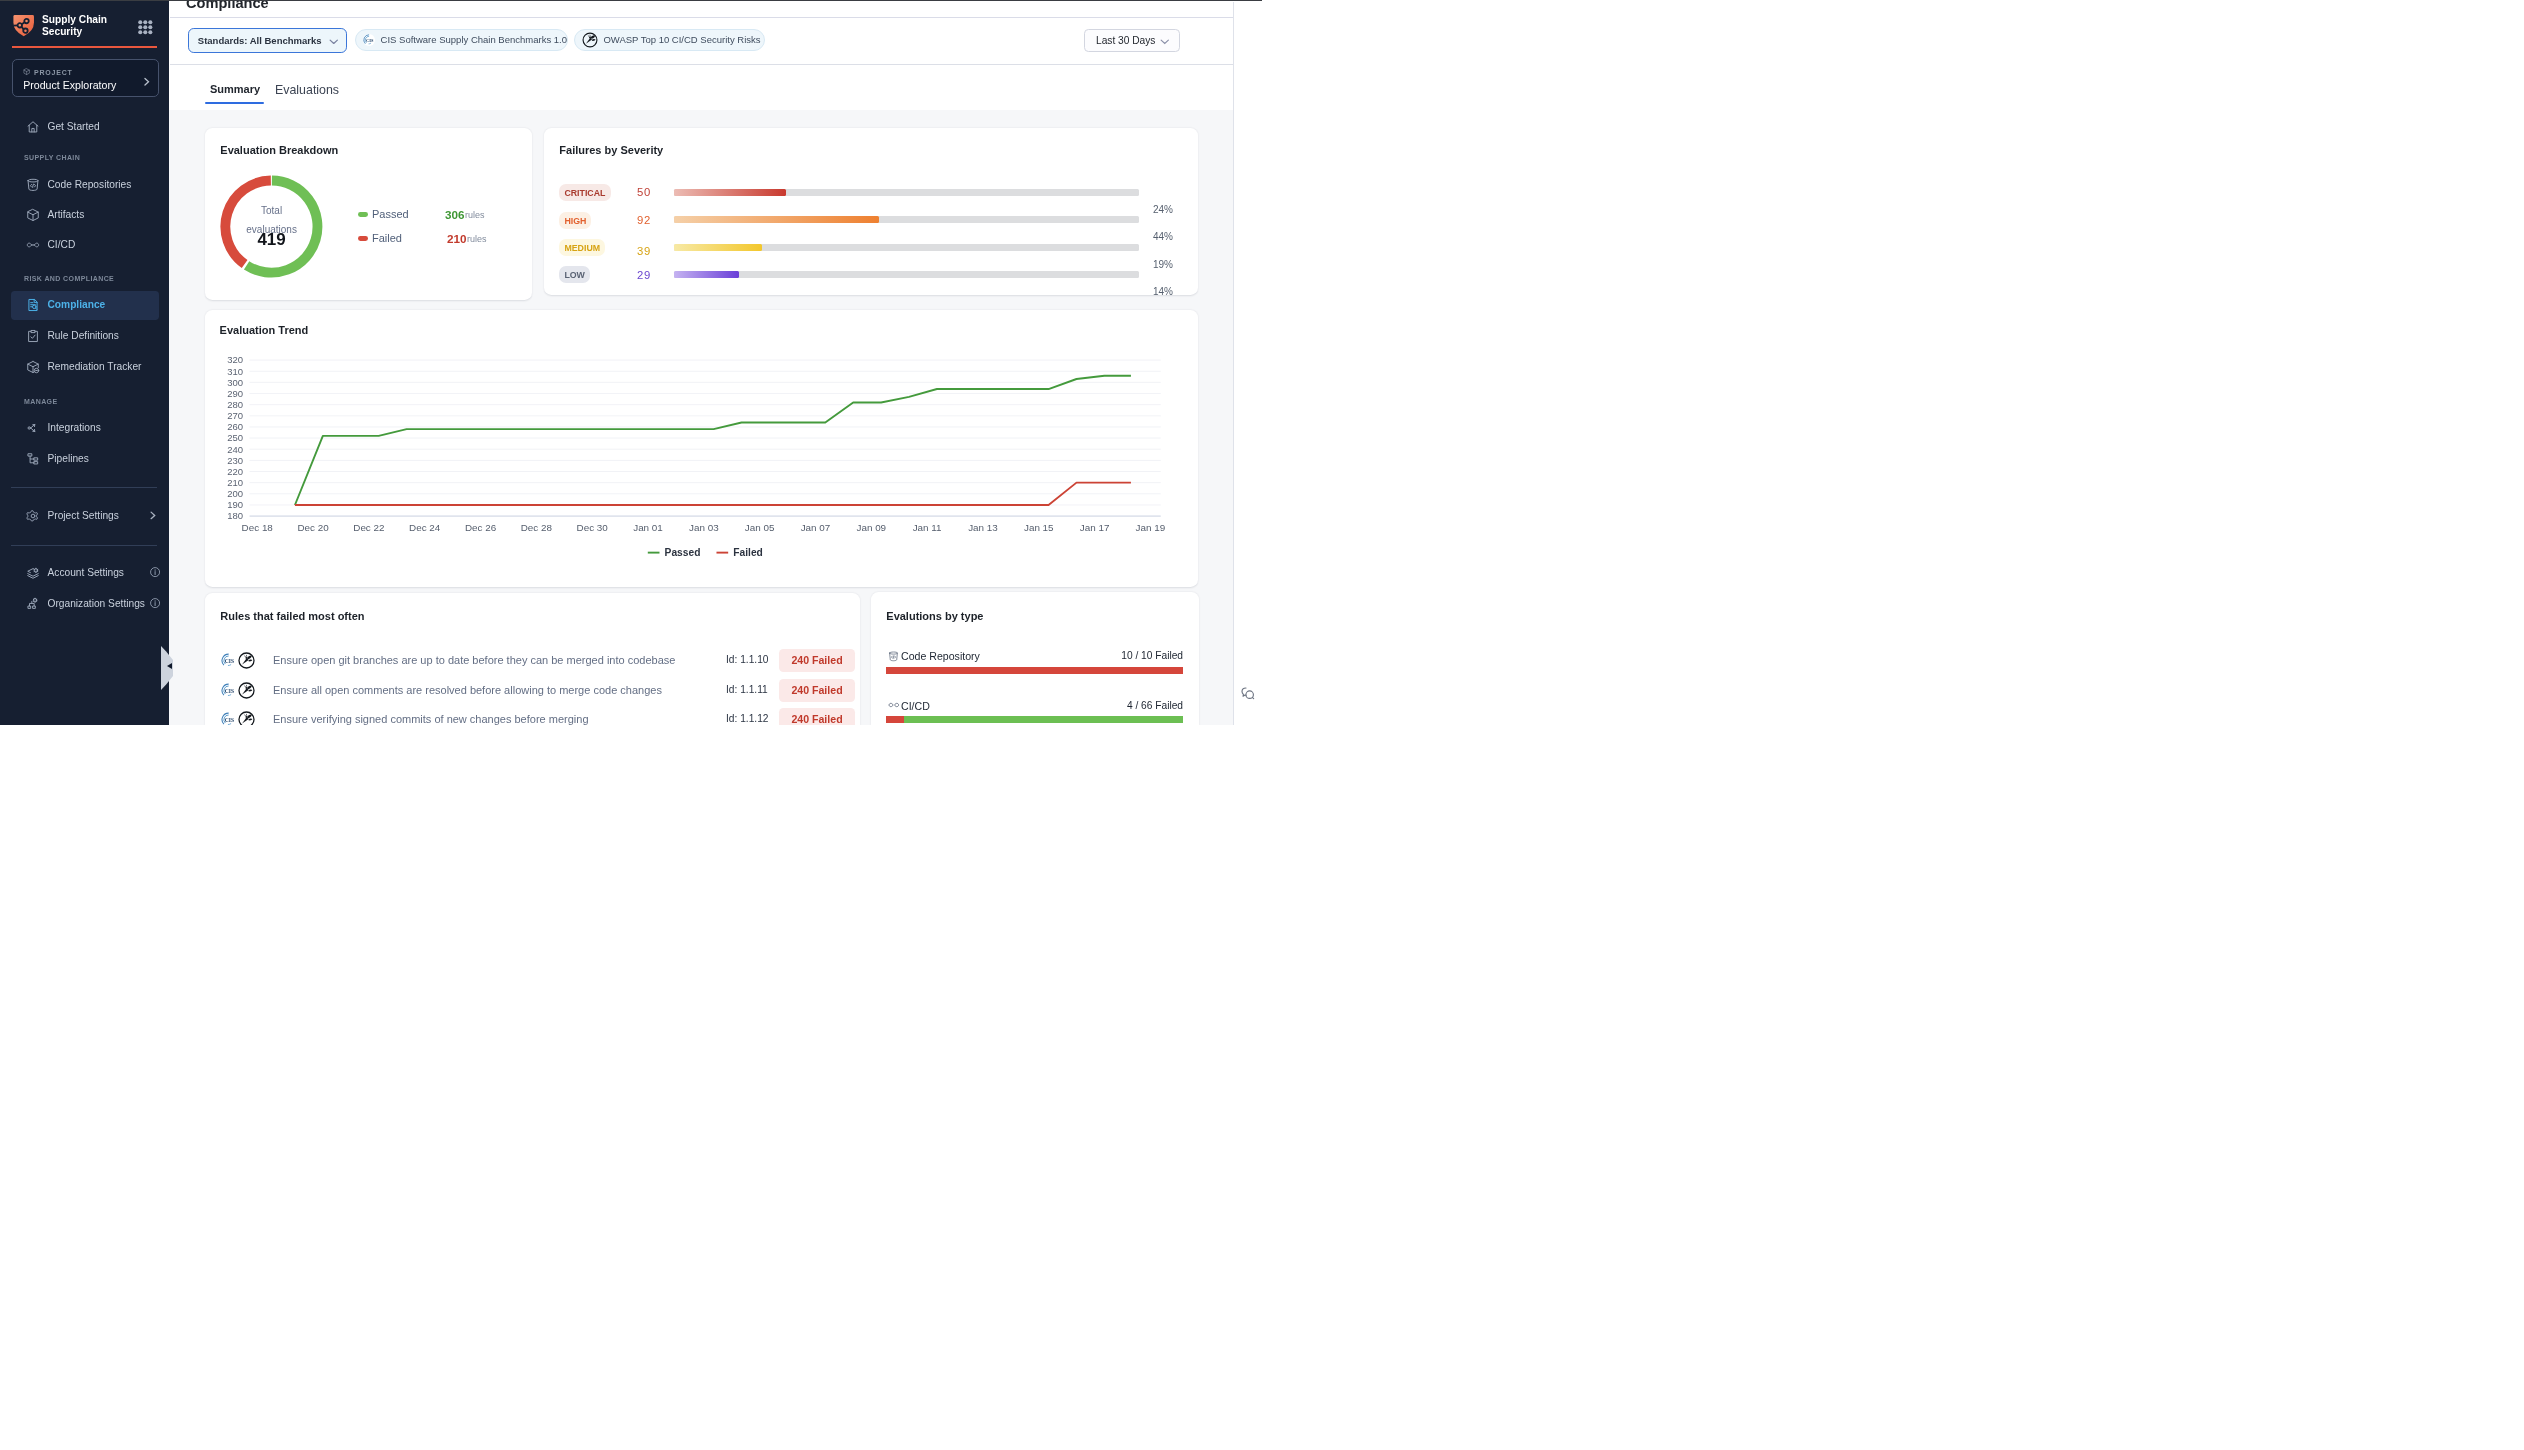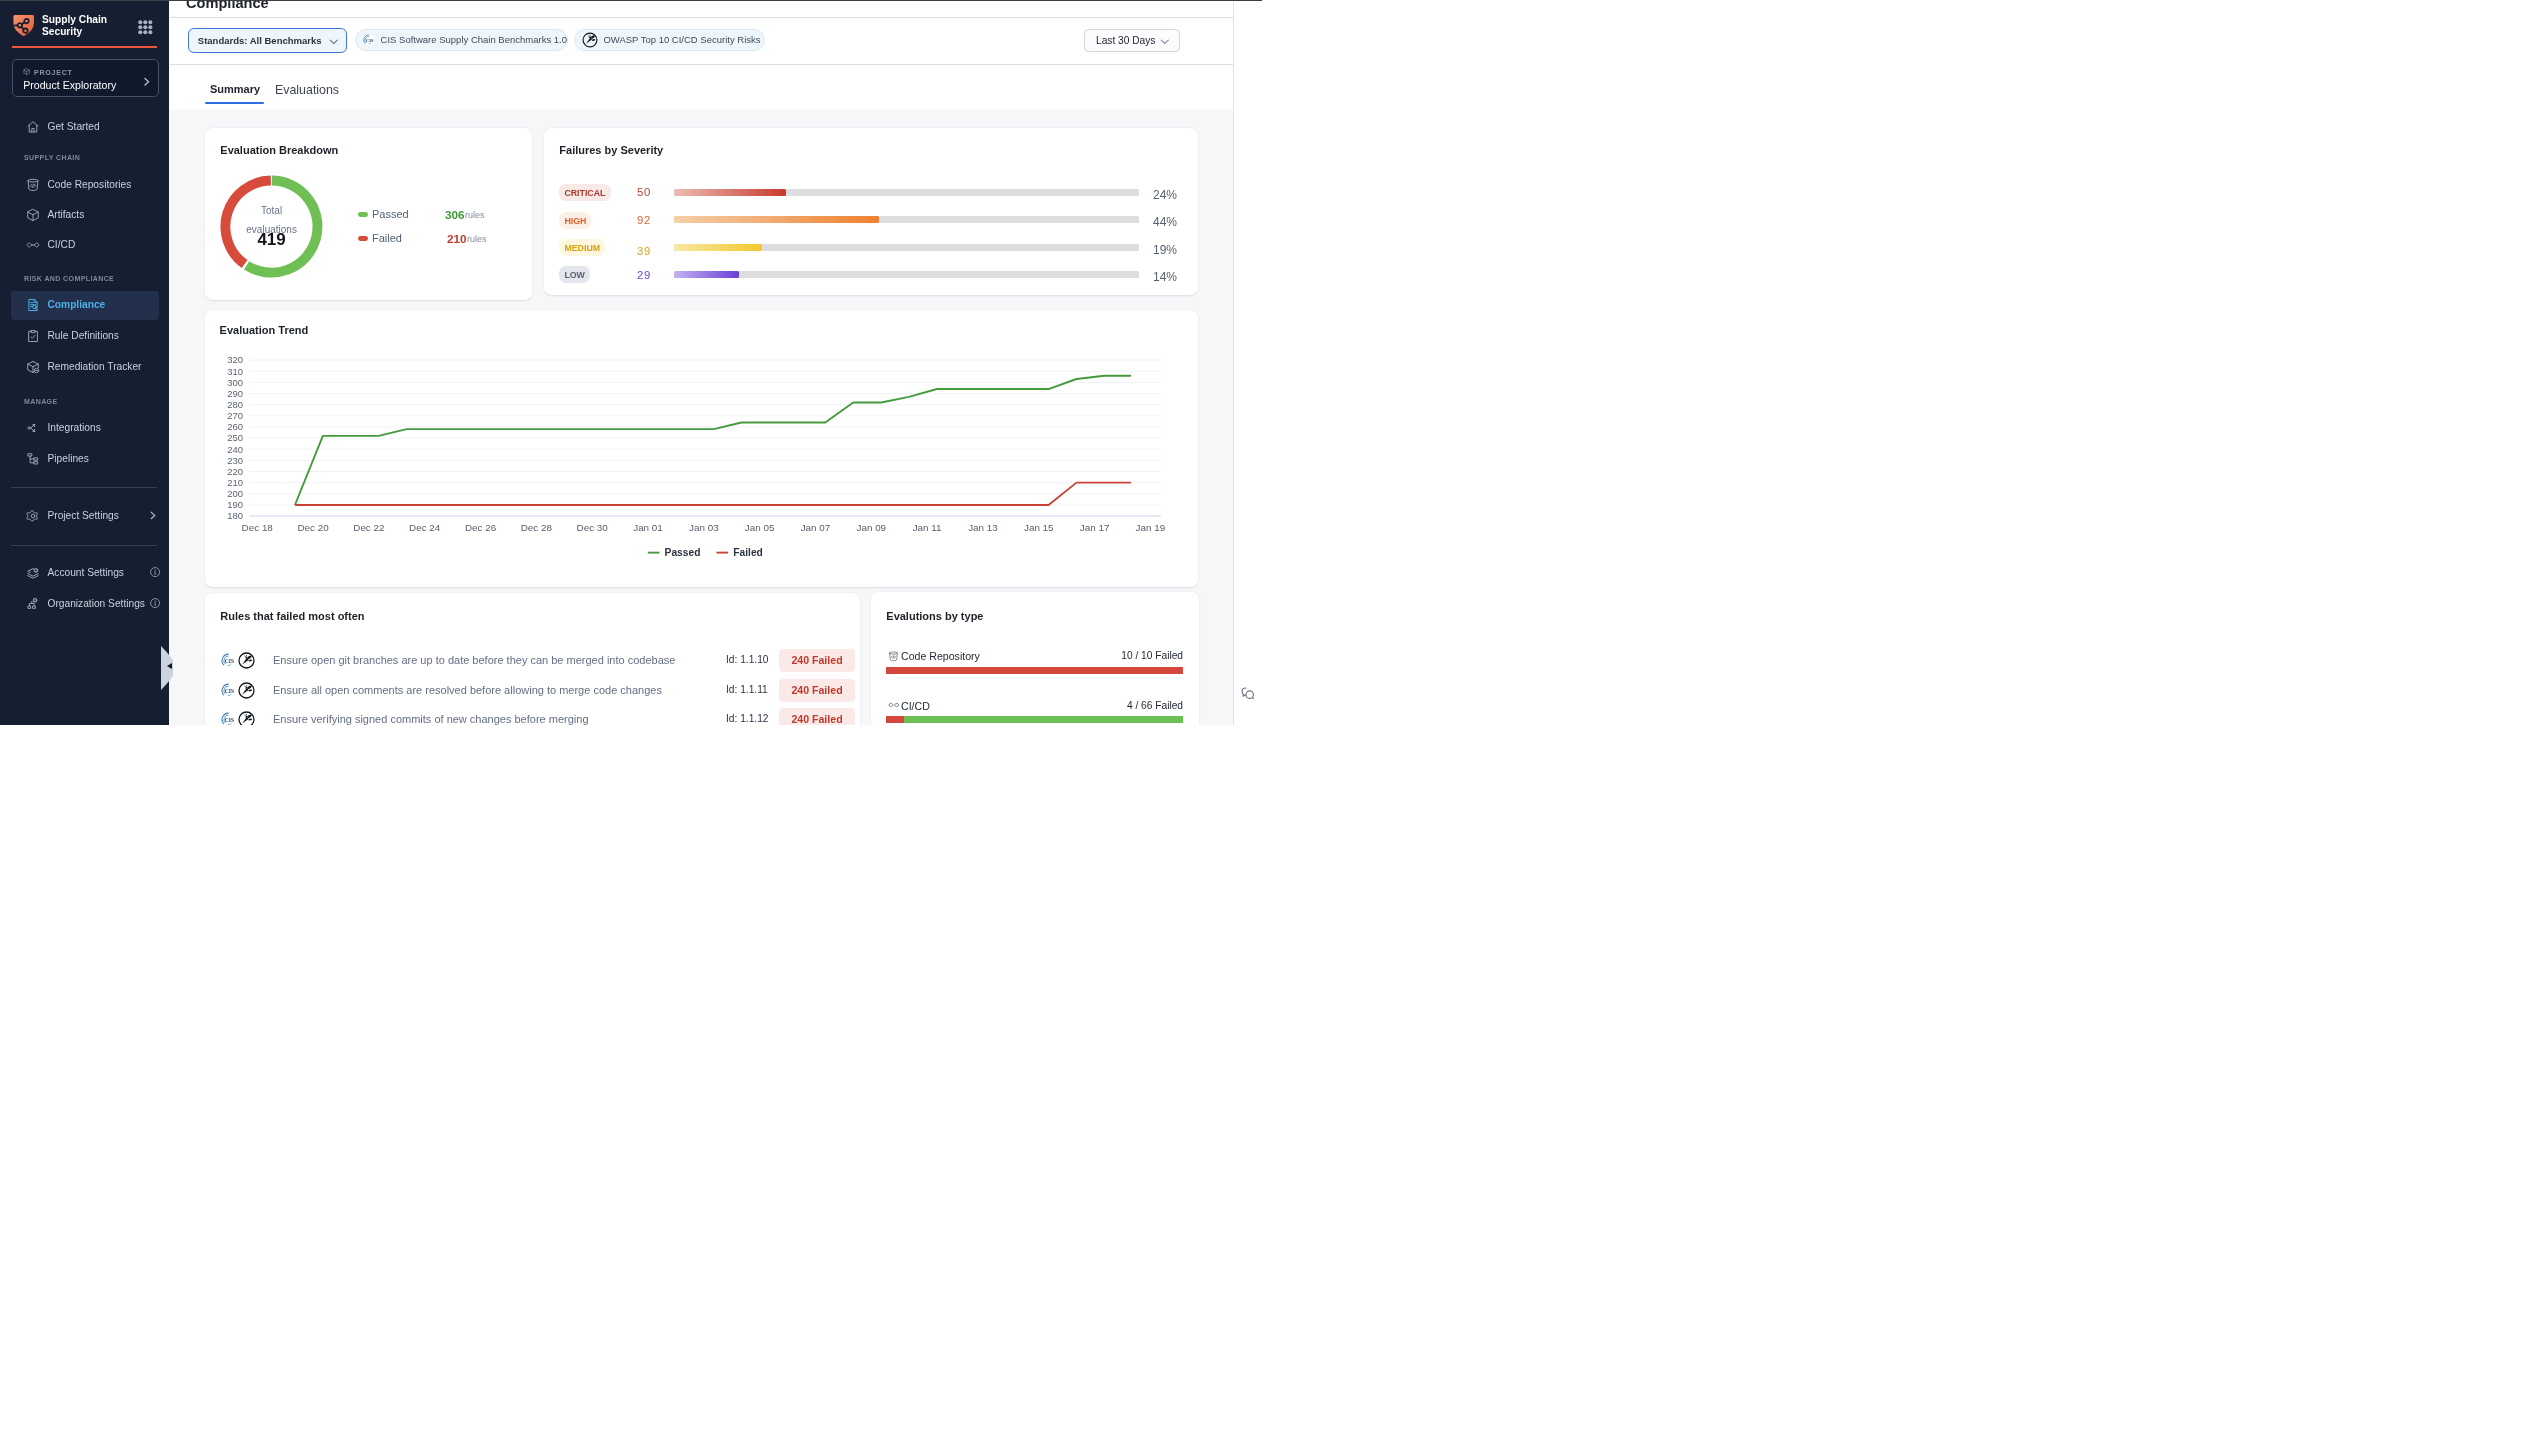--- a/index.html
+++ b/index.html
@@ -56,21 +56,21 @@
 .leg-sw { position:absolute; width:9.5px; height:4.7px; border-radius:2.4px; }
 .leg-txt { position:absolute; font-size:11px; color:#51607a; }
 .leg-val { position:absolute; font-size:11.7px; font-weight:bold; }
 .leg-rules { position:absolute; font-size:9px; color:#828c9d; }
 
 
 .sevbadge { position:absolute; height:17px; border-radius:7px; font-size:8.8px; font-weight:bold; display:flex; align-items:center; padding:0 5.1px; }
 .sevval { position:absolute; font-size:11.3px; letter-spacing:0.7px; width:31px; text-align:right; }
 .sevtrack { position:absolute; left:130px; width:465px; height:6.6px; background:#dcdddf; border-radius:1.5px; }
 .sevfill { position:absolute; left:0; top:0; height:6.6px; border-radius:1.5px; }
-.sevpct { position:absolute; left:609px; font-size:12px; color:#555f6e; }
+.sevpct { position:absolute; left:609px; font-size:10px; color:#555f6e;margin-top:16px; }
 
 
 .ruletext { position:absolute; left:68px; font-size:11px; color:#636e84; }
 .ruleid { position:absolute; left:521px; font-size:10.2px; color:#2b3443; }
 .rulebadge { position:absolute; left:574px; width:76px; height:22.6px; background:#fbe9e8; border-radius:4.4px; color:#c0392b; font-weight:bold; font-size:10.6px; display:flex; align-items:center; justify-content:center; }
 .rico { position:absolute; }
 
 
 .evalrow-label { position:absolute; left:30px; font-size:10.6px; color:#1c2430; }
 .evalrow-val { position:absolute; font-size:10.2px; color:#1c2430; }

